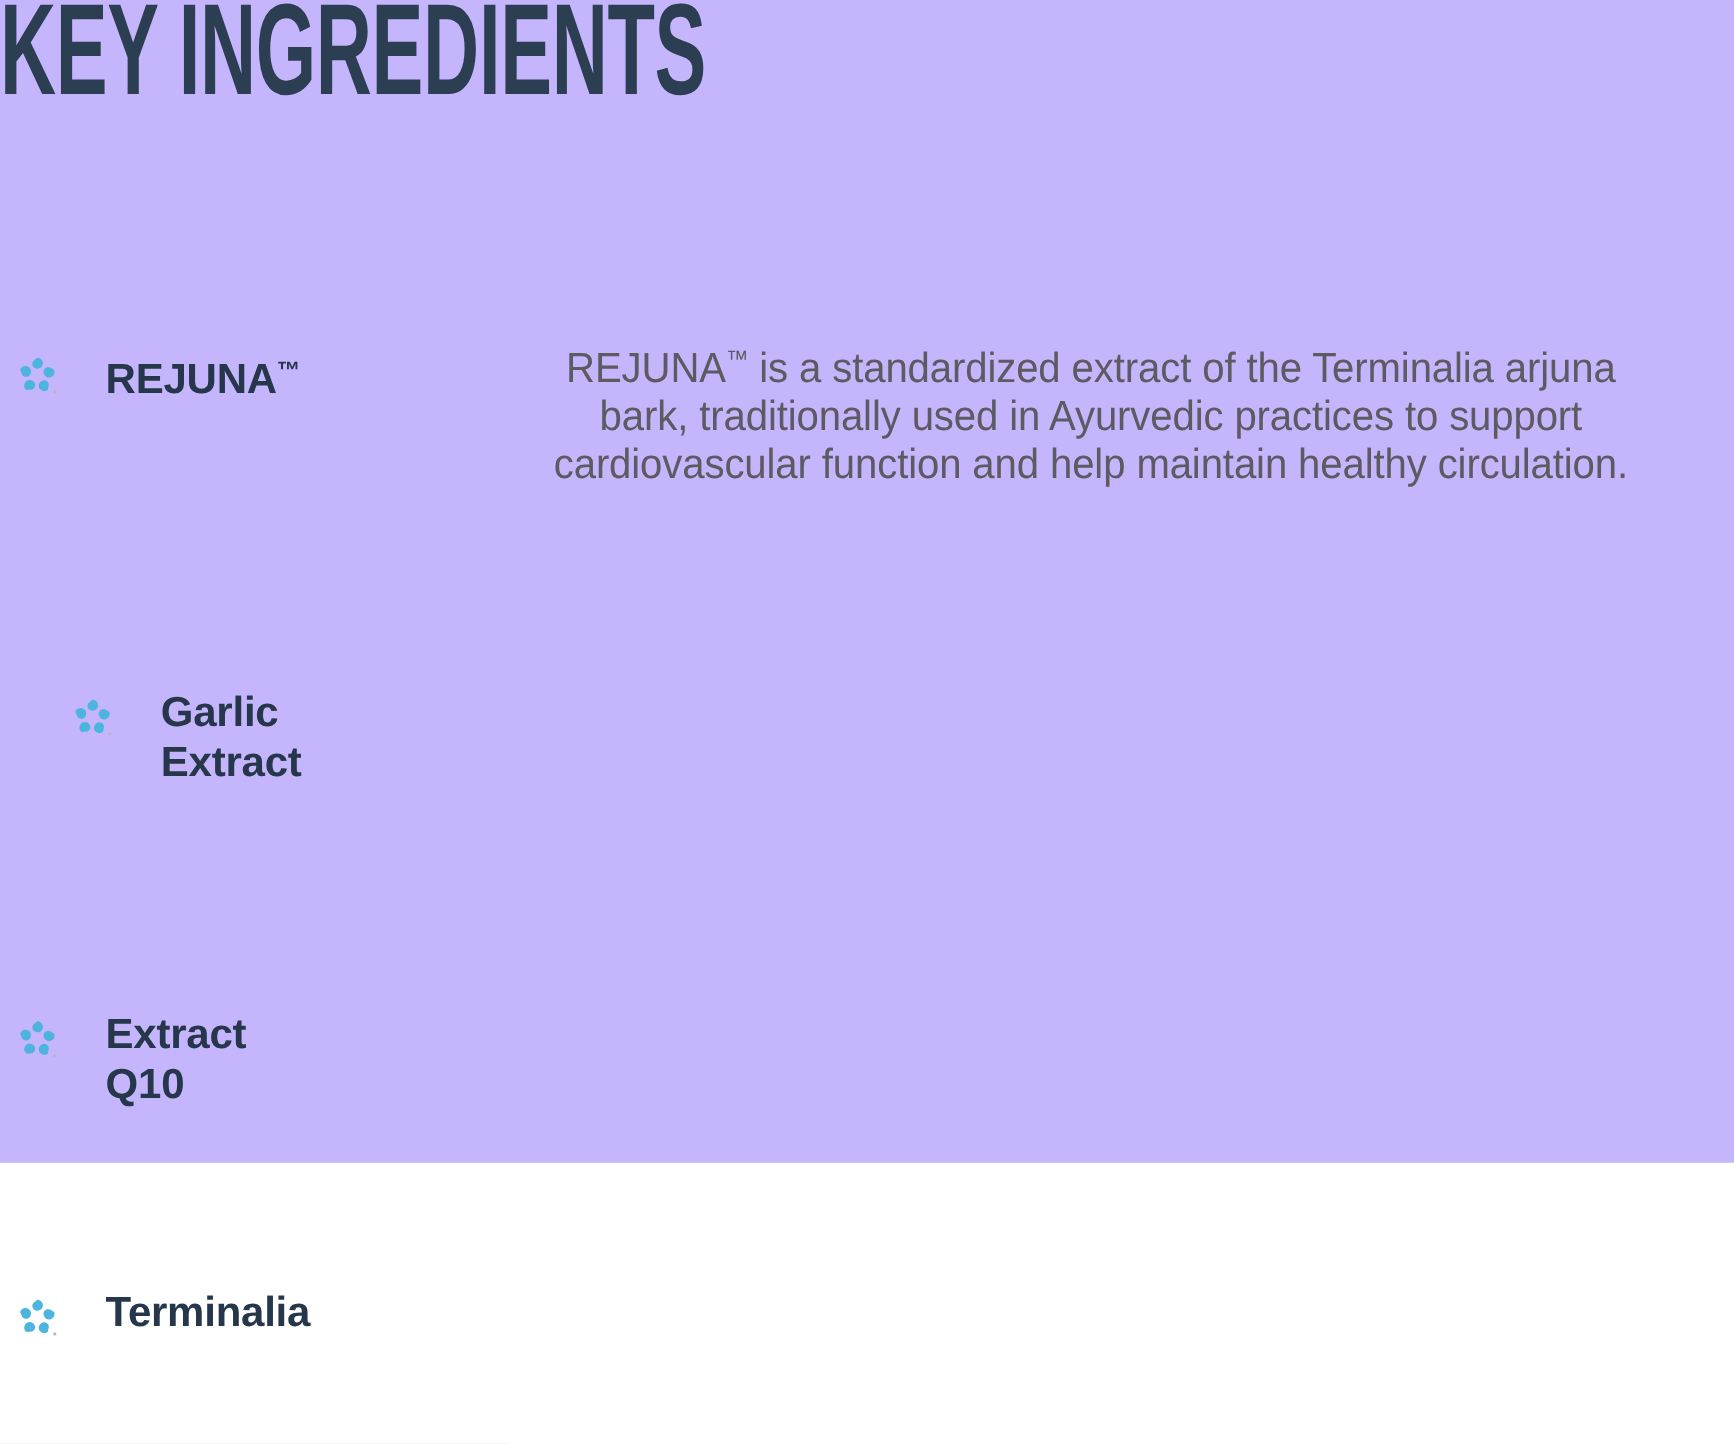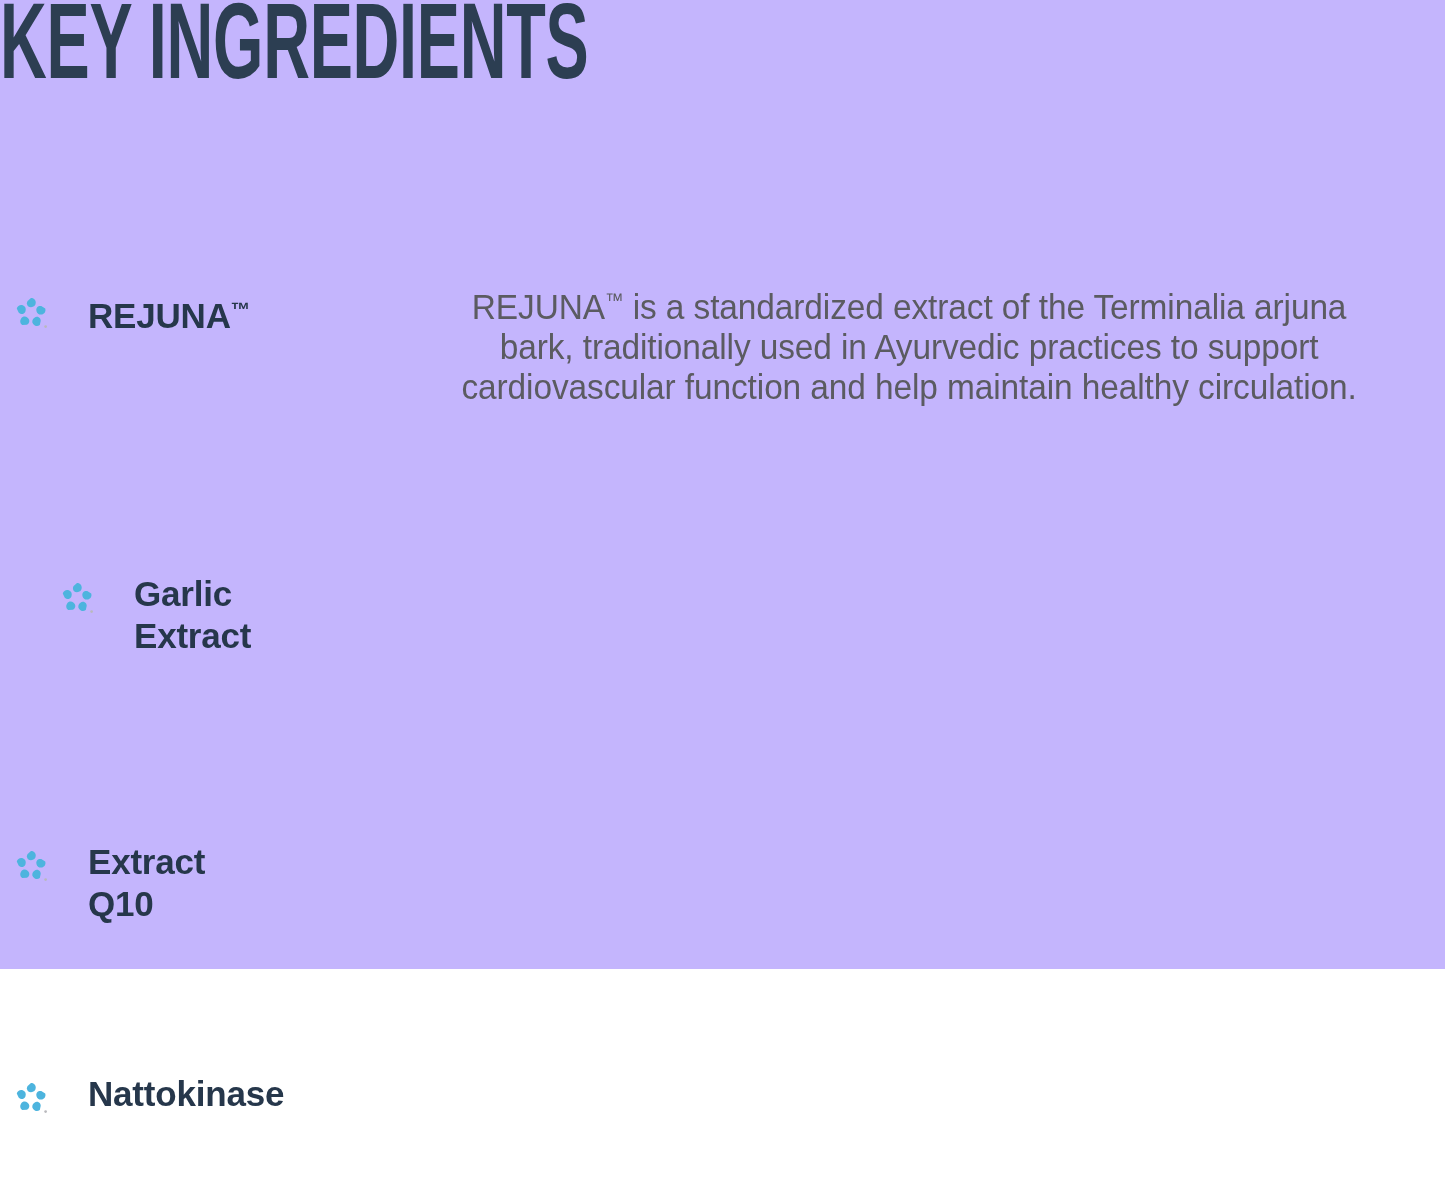--- a/index.html
+++ b/index.html
@@ -238,18 +238,18 @@
                 <path d="M50 6 C58 6 64 12 64 20 C64 28 58 33 50 33 C43 33 38 28 38 21 C38 19 39 17 40 15 Z"></path>
               </g>
             <g transform="rotate(288 50 50)">
                 <path d="M50 6 C58 6 64 12 64 20 C64 28 58 33 50 33 C43 33 38 28 38 21 C38 19 39 17 40 15 Z"></path>
               </g>
           </g>
           <circle cx="93" cy="90" r="4" fill="#b9b9bd"></circle>
         </svg>
       </div>
       <div class="name-cell">
-        <div class="ingredient-name">Nattokinase</div>
+        <div class="ingredient-name">Terminalia</div>
       </div>
     </div>
 
   </div>
 </div>
 
 </body></html>

